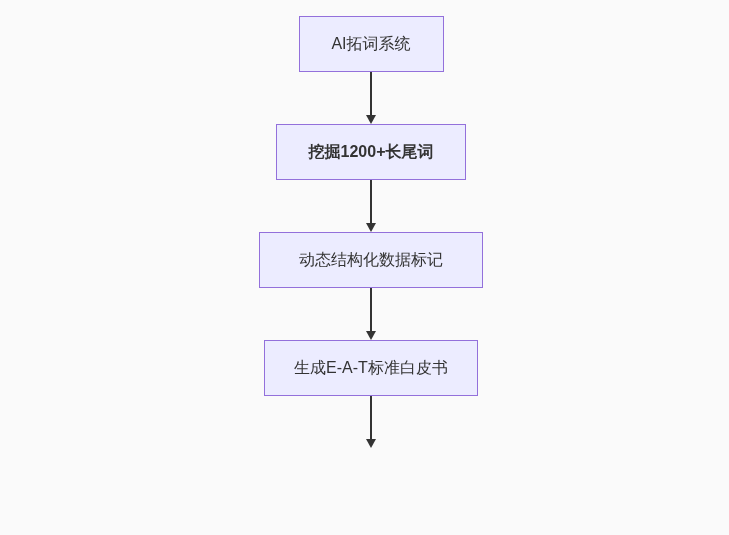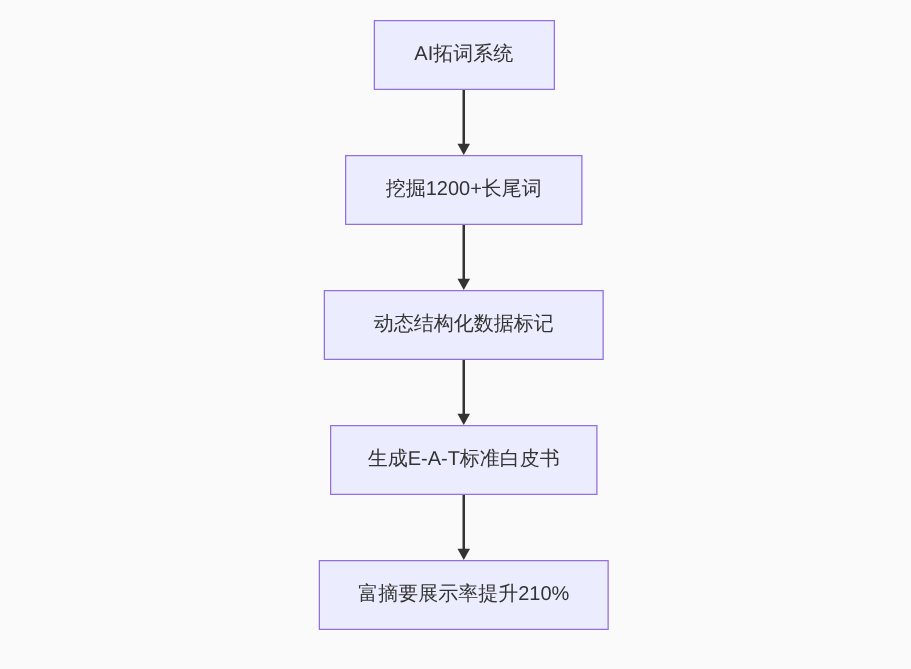--- a/index.html
+++ b/index.html
@@ -42,21 +42,21 @@
     height: 56px;
     padding: 0 16px;
     background: var(--node-fill);
     border: 1.5px solid var(--node-border);
     color: var(--text);
     font-size: 16px;
     line-height: 1;
     white-space: nowrap;
   }
   .step:nth-child(1) .node { min-width: 145px; }
-  .step:nth-child(2) .node { min-width: 190px; }
+  .step:nth-child(2) .node { min-width: 190px; font-weight: bold; }
   .step:nth-child(3) .node { min-width: 224px; }
   .step:nth-child(4) .node { min-width: 214px; }
   .step:nth-child(5) .node { min-width: 232px; }
   .arrow {
     position: relative;
     width: 12px;
     height: 52px;
   }
   .arrow-line {
     position: absolute;
@@ -113,19 +113,14 @@
       </div>
       <div class="step">
         <div class="node">
           <span>生成E-A-T标准白皮书</span>
         </div>
         <div class="arrow">
           <div class="arrow-line"></div>
           <div class="arrow-head"></div>
         </div>
       </div>
-      <div class="step">
-        <div class="node">
-          <span>富摘要展示率提升210%</span>
-        </div>
-      </div>
     </div>
 </div>
 
 </body></html>

